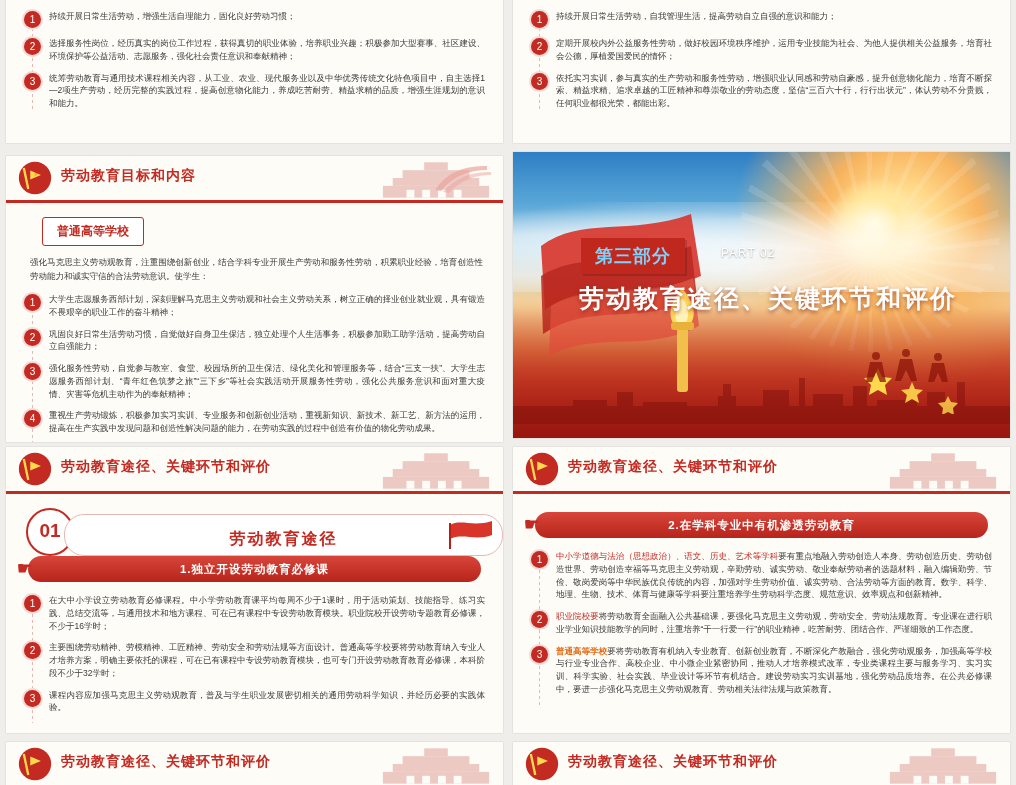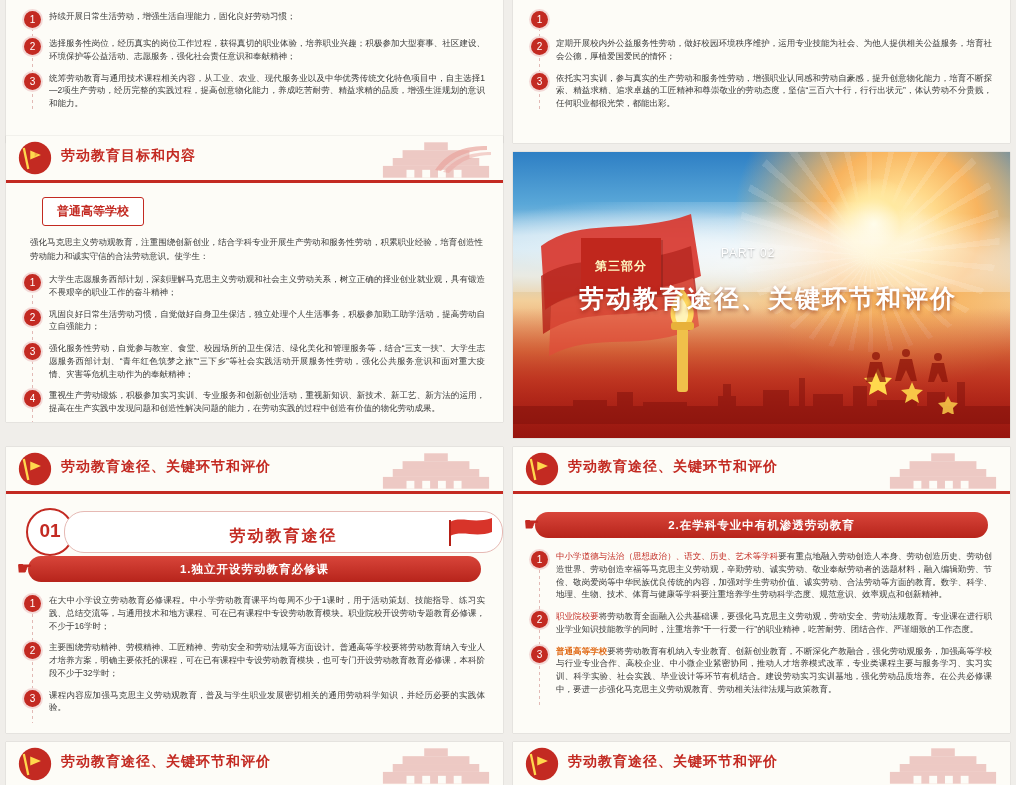--- a/index.html
+++ b/index.html
@@ -20,21 +20,21 @@
   }
   .slide {
     position: absolute;
     background: #fdfcf7;
     box-shadow: 0 0 1px rgba(0,0,0,.25);
     overflow: hidden;
   }
   
   .s1 { left: 6px;   top: 0px;   width: 497px; height: 143px; }
   .s2 { left: 513px; top: 0px;   width: 497px; height: 143px; }
-  .s3 { left: 6px;   top: 136px; width: 497px; height: 286px; }
+  .s3 { left: 6px;   top: 156px; width: 497px; height: 286px; }
   .s4 { left: 513px; top: 152px; width: 497px; height: 286px; }
   .s5 { left: 6px;   top: 447px; width: 497px; height: 286px; }
   .s6 { left: 513px; top: 447px; width: 497px; height: 286px; }
   .s7 { left: 6px;   top: 742px; width: 497px; height: 43px; }
   .s8 { left: 513px; top: 742px; width: 497px; height: 43px; }
 
   
   .hdr {
     position: relative;
     height: 44px;
@@ -165,24 +165,24 @@
     position: absolute; left: 28px; top: 54px; width: 170px; height: 150px;
     opacity: .95;
   }
   .cover .torch {
     position: absolute; left: 140px; bottom: 42px; width: 58px; height: 110px;
   }
   .cover .part-label {
     position: absolute;
     left: 68px; top: 86px;
     background: #c0271d;
-    color: #fef9c3;
-    font-size: 12px;
+    color: #7dd3fc;
+    font-size: 18px;
     font-weight: bold;
-    padding: 20px 14px;
+    padding: 6px 14px;
     letter-spacing: 1px;
     box-shadow: 2px 2px 0 rgba(0,0,0,.15);
   }
   .cover .part-en {
     position: absolute;
     left: 208px; top: 94px;
     color: #fff;
     font-size: 12px;
     letter-spacing: 1px;
     text-shadow: 0 1px 2px rgba(0,0,0,.35);
@@ -199,21 +199,21 @@
   .cover .stars {
     position: absolute; right: 26px; bottom: 24px; width: 120px; height: 52px;
   }
   .cover .people {
     position: absolute; right: 40px; bottom: 44px; width: 110px; height: 46px;
   }
 
   
   .bignum-row {
     display: flex;
-    align-items: center;
+    align-items: flex-end;
     margin: 14px 0 0 20px;
   }
   .bignum {
     width: 44px; height: 44px;
     border-radius: 50%;
     border: 2px solid #c32a22;
     color: #c32a22;
     font-size: 19px;
     font-weight: bold;
     text-align: center;
@@ -297,20 +297,21 @@
         <div class="ntext">统筹劳动教育与通用技术课程相关内容，从工业、农业、现代服务业以及中华优秀传统文化特色项目中，自主选择1—2项生产劳动，经历完整的实践过程，提高创意物化能力，养成吃苦耐劳、精益求精的品质，增强生涯规划的意识和能力。</div>
       </div>
     </div>
   </div>
 
   <div class="slide s2">
     <div class="nlist">
       <div class="spine"></div>
       <div class="nrow">
         <div class="nbadge">1</div>
+        <div class="ntext">持续开展日常生活劳动，自我管理生活，提高劳动自立自强的意识和能力；</div>
       </div>
       <div class="nrow">
         <div class="nbadge">2</div>
         <div class="ntext">定期开展校内外公益服务性劳动，做好校园环境秩序维护，运用专业技能为社会、为他人提供相关公益服务，培育社会公德，厚植爱国爱民的情怀；</div>
       </div>
       <div class="nrow">
         <div class="nbadge">3</div>
         <div class="ntext">依托实习实训，参与真实的生产劳动和服务性劳动，增强职业认同感和劳动自豪感，提升创意物化能力，培育不断探索、精益求精、追求卓越的工匠精神和尊崇敬业的劳动态度，坚信“三百六十行，行行出状元”，体认劳动不分贵贱，任何职业都很光荣，都能出彩。</div>
       </div>
     </div>

